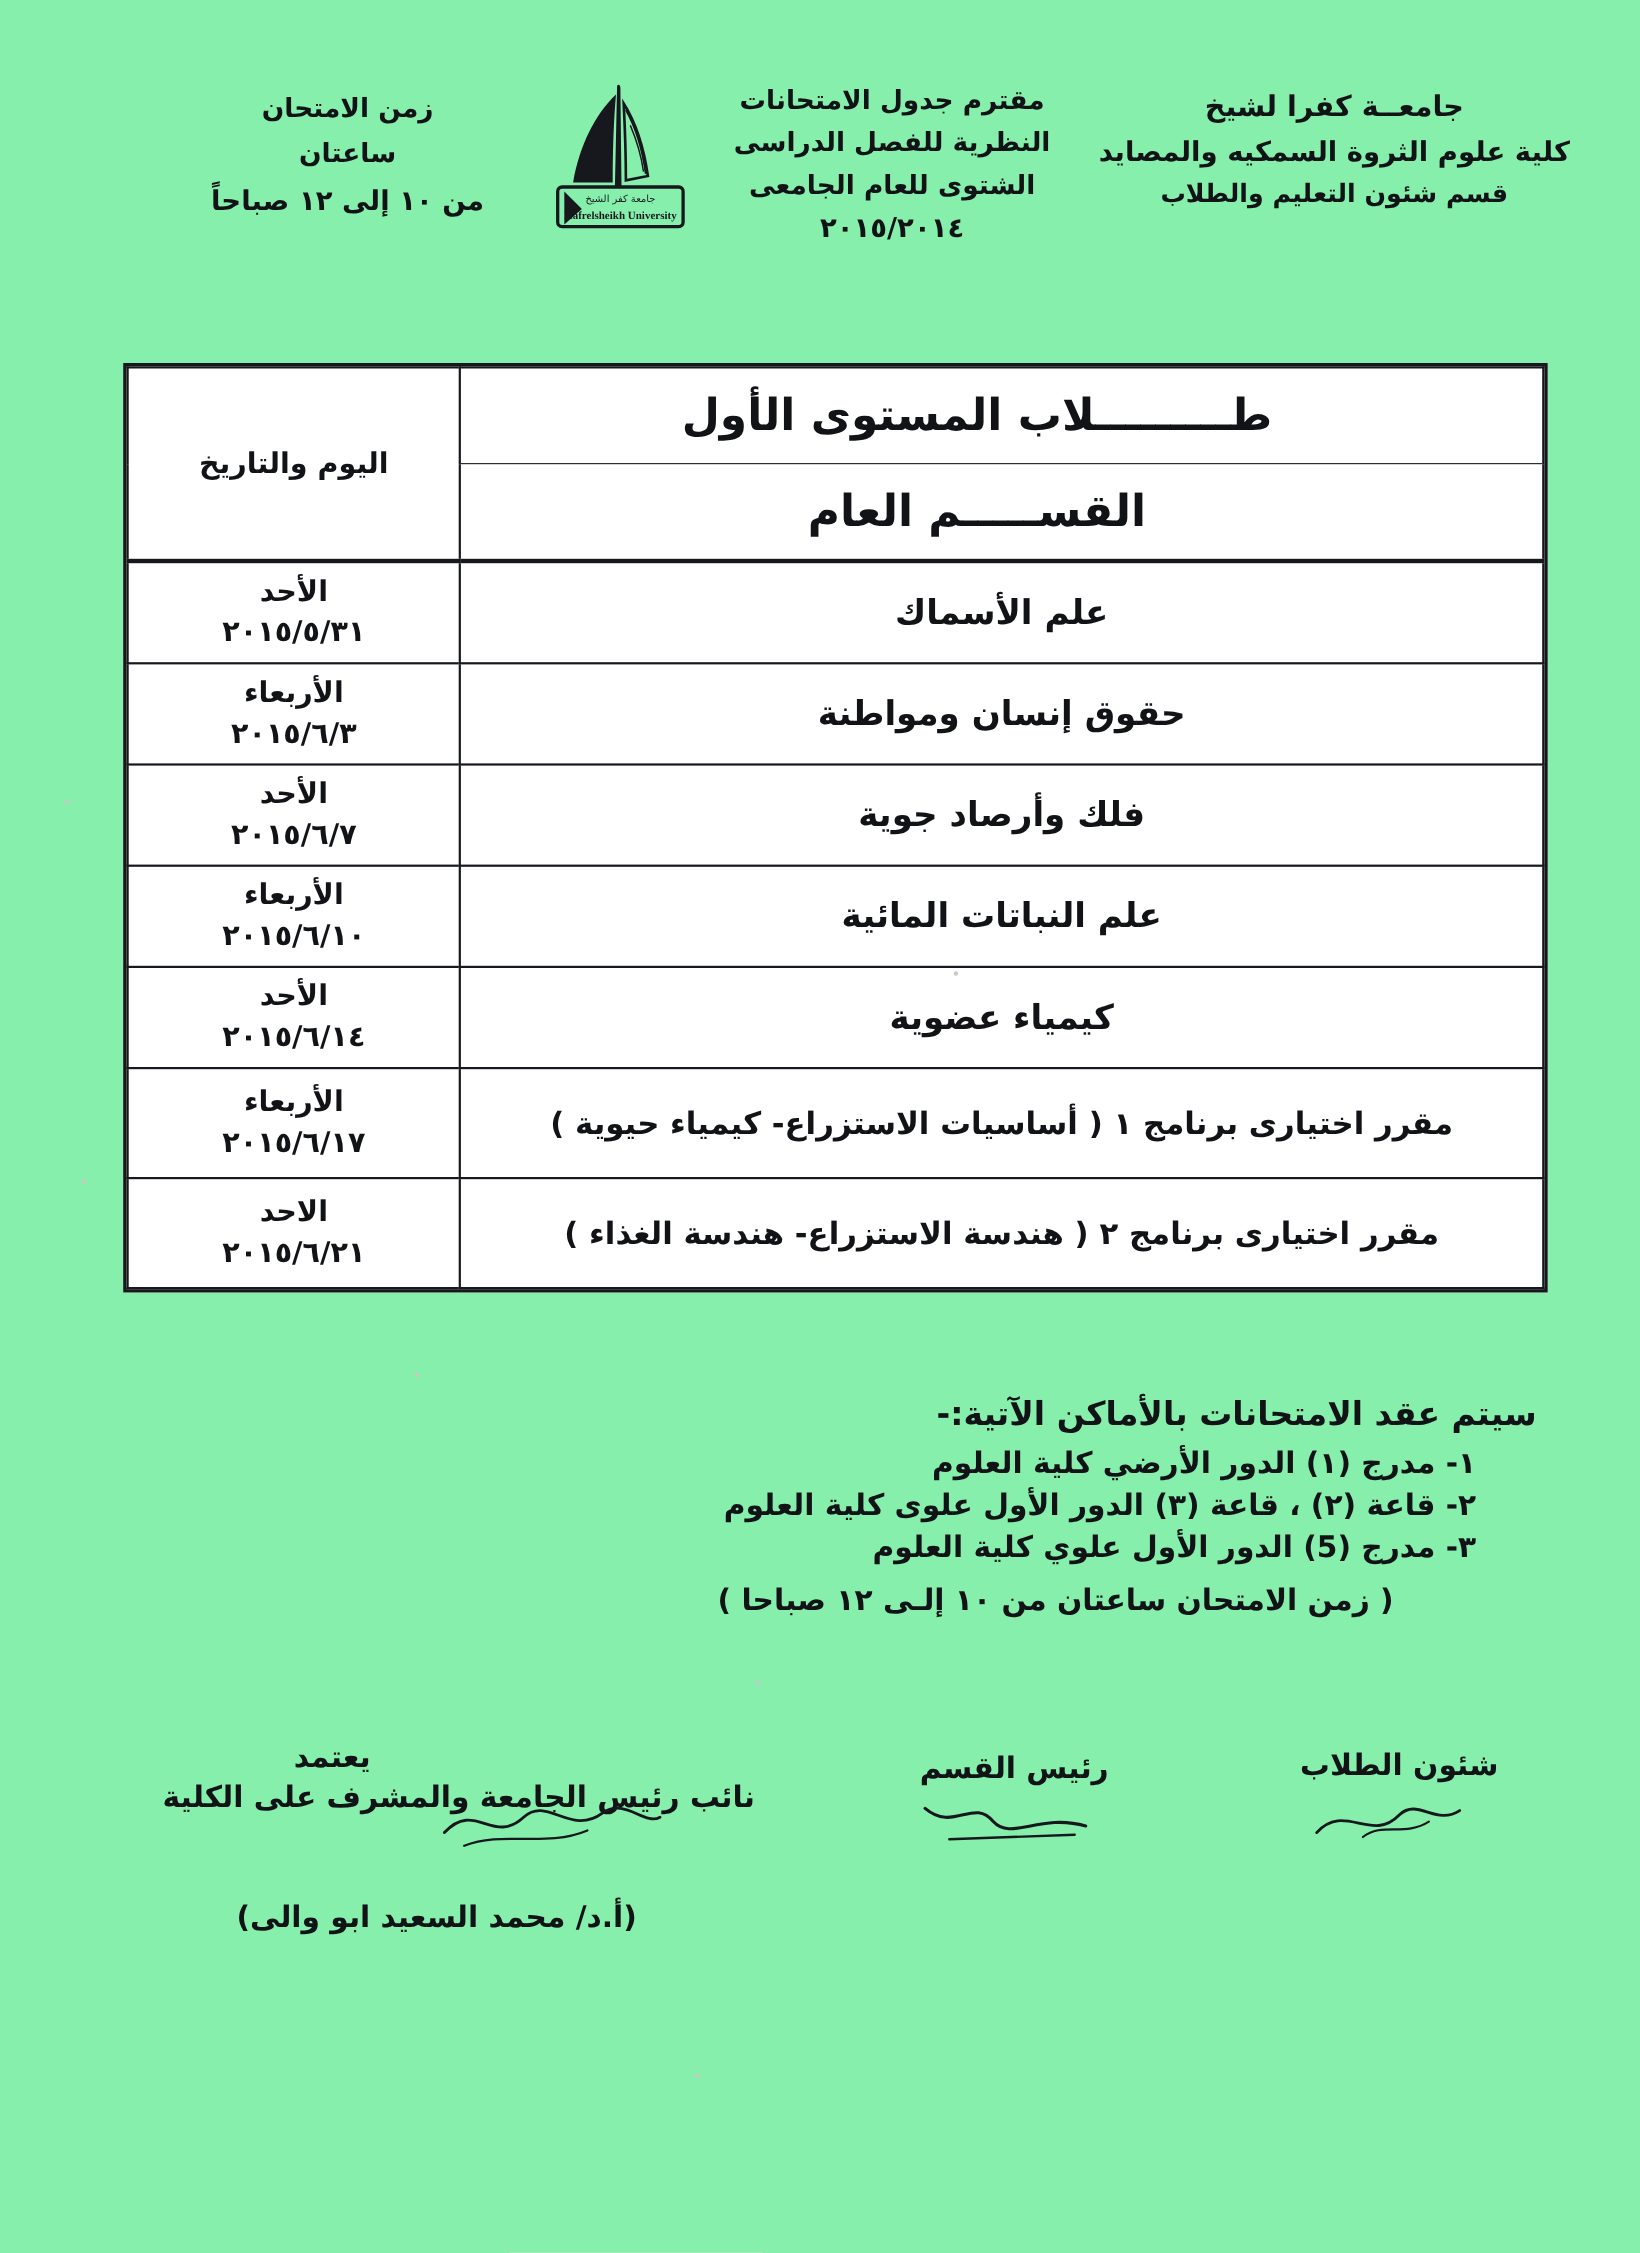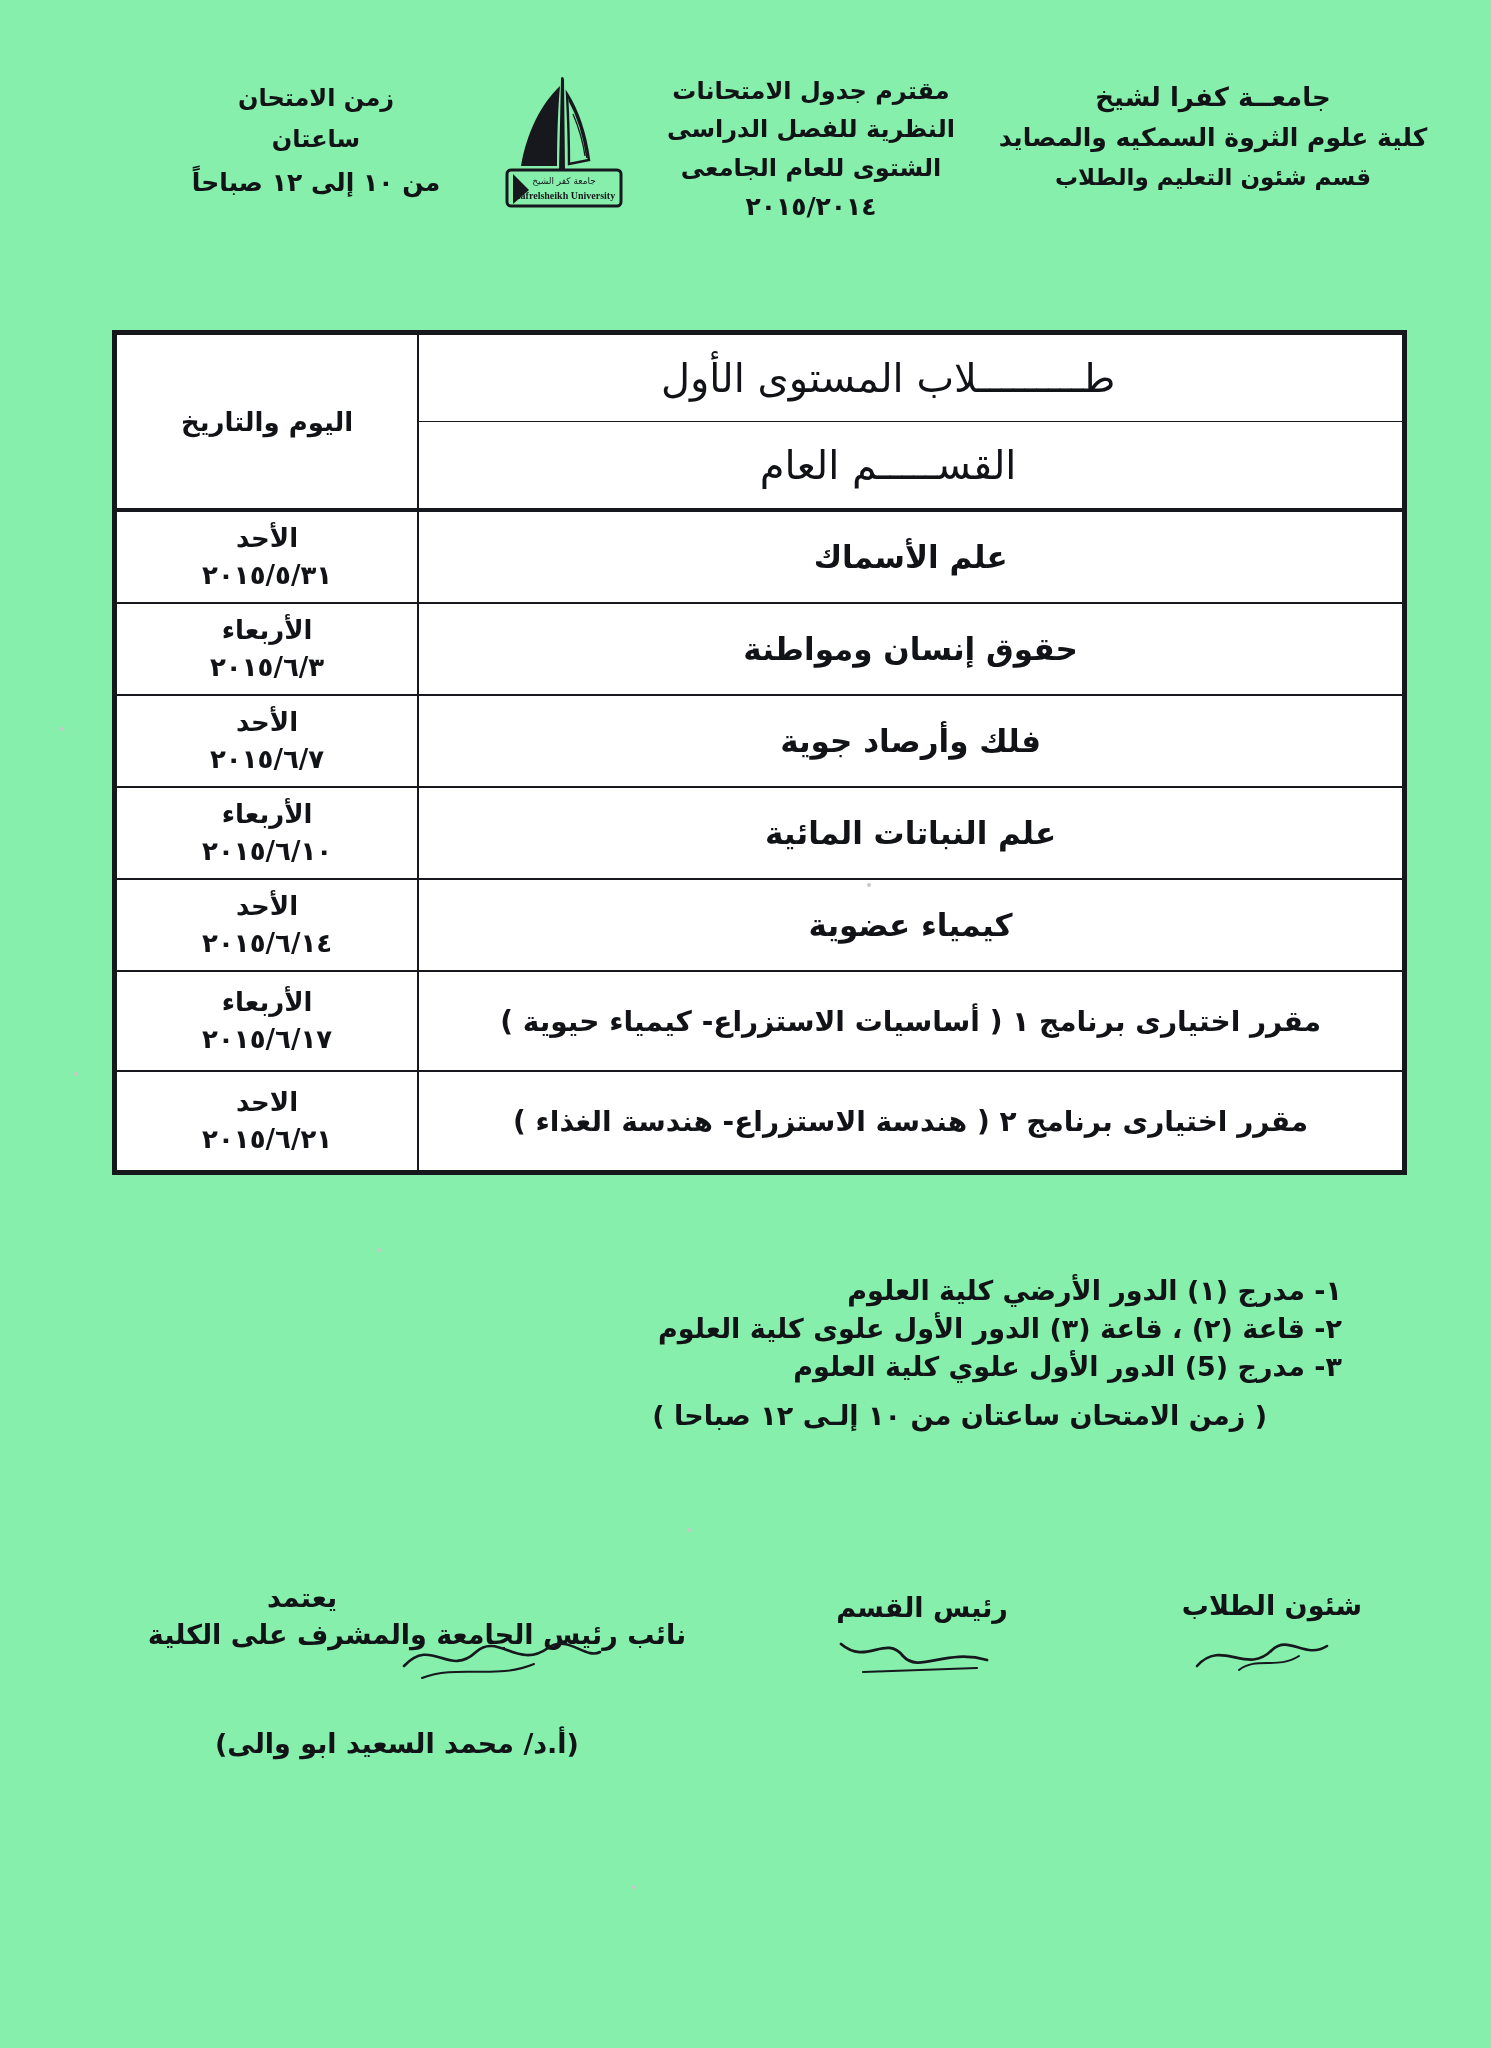--- a/index.html
+++ b/index.html
@@ -111,21 +111,21 @@
     height: 86px;
     border-bottom: 1px solid #16181d !important;
   }
   .hdr-cell-2 {
     height: 86px;
     border-top: 1px solid #16181d !important;
     border-bottom: 4px solid #16181d !important;
   }
   .hdr-title {
     font-size: 40px;
-    font-weight: normal;
+    font-weight: bold;
     letter-spacing: 0.5px;
     padding-right: 45px;
   }
 
   .date-head {
     border-bottom: 4px solid #16181d !important;
   }
   .date-head-txt {
     font-size: 26px;
     font-weight: bold;
@@ -382,20 +382,21 @@
               <div class="date-day">الاحد</div>
               <div class="date-num">٢٠١٥/٦/٢١</div>
             </div>
           </td>
         </tr>
       </tbody>
     </table>
   </div>
 
   <div class="notes">
+    <div class="notes-title">سيتم عقد الامتحانات بالأماكن الآتية:-</div>
     <div class="notes-line">١- مدرج (١) الدور الأرضي كلية العلوم</div>
     <div class="notes-line">٢- قاعة (٢) ، قاعة (٣) الدور الأول علوى كلية العلوم</div>
     <div class="notes-line">٣- مدرج (5) الدور الأول علوي كلية العلوم</div>
     <div class="notes-time">( زمن الامتحان ساعتان من ١٠ إلـى ١٢ صباحا )</div>
   </div>
 
   <div class="signatures">
 
     <div class="sig sig-students">شئون الطلاب</div>
     <div class="scribble scr-students">

